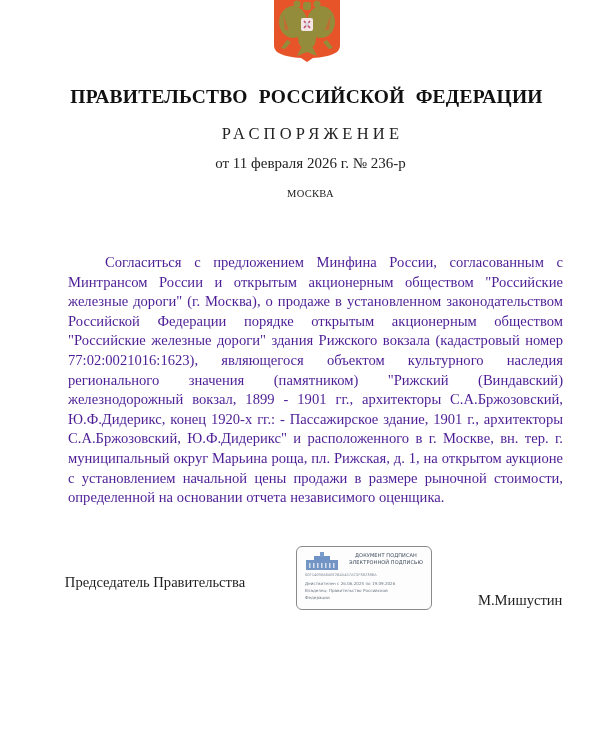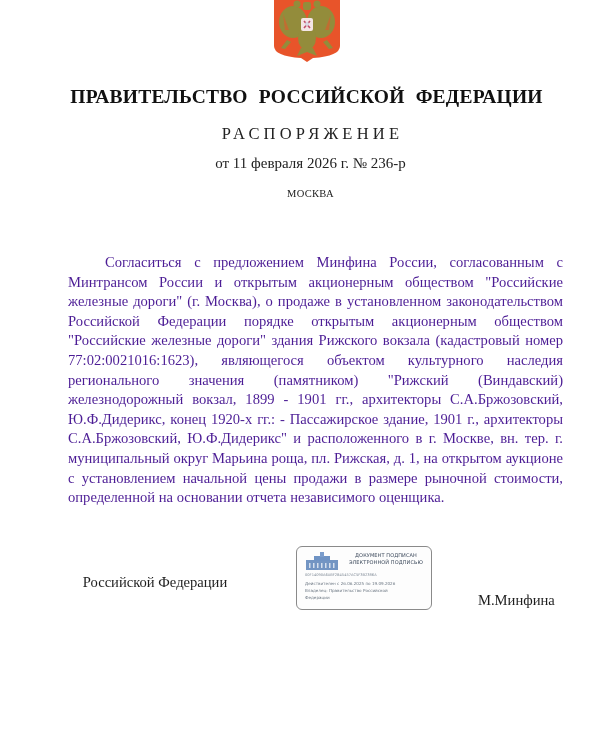--- a/index.html
+++ b/index.html
@@ -168,21 +168,21 @@
 </div>
 
 <h1 class="heading gov-title">ПРАВИТЕЛЬСТВО РОССИЙСКОЙ ФЕДЕРАЦИИ</h1>
 <div class="heading doc-type">РАСПОРЯЖЕНИЕ</div>
 <div class="heading doc-date">от 11 февраля 2026 г. № 236-р</div>
 <div class="heading doc-city">МОСКВА</div>
 
 <p class="body-text">Согласиться с предложением Минфина России, согласованным с Минтрансом России и открытым акционерным обществом "Российские железные дороги" (г. Москва), о продаже в установленном законодательством Российской Федерации порядке открытым акционерным обществом "Российские железные дороги" здания Рижского вокзала (кадастровый номер 77:02:0021016:1623), являющегося объектом культурного наследия регионального значения (памятником) "Рижский (Виндавский) железнодорожный вокзал, 1899 - 1901 гг., архитекторы С.А.Бржозовский, Ю.Ф.Дидерикс, конец 1920-х гг.: - Пассажирское здание, 1901 г., архитекторы С.А.Бржозовский, Ю.Ф.Дидерикс" и расположенного в г. Москве, вн. тер. г. муниципальный округ Марьина роща, пл. Рижская, д. 1, на открытом аукционе с установлением начальной цены продажи в размере рыночной стоимости, определенной на основании отчета независимого оценщика.</p>
 
 <div class="signer-title">
-  <span>Российской Федерации</span>
+  <span>Председатель Правительства</span>
 </div>
 
 <div class="stamp">
   <svg class="stamp-logo" viewBox="0 0 32 18">
     <rect x="0" y="8" width="32" height="10" fill="#5b82b8" opacity="0.85"></rect>
     <rect x="8" y="4" width="16" height="5" fill="#6f93c4"></rect>
     <rect x="14" y="0" width="4" height="5" fill="#7b9dcc"></rect>
     <g fill="#ffffff" opacity="0.7">
       <rect x="3" y="11" width="1.5" height="5"></rect>
       <rect x="7" y="11" width="1.5" height="5"></rect>
@@ -196,13 +196,13 @@
   <div class="stamp-title">
     <span>ДОКУМЕНТ ПОДПИСАН</span>
     <span>ЭЛЕКТРОННОЙ ПОДПИСЬЮ</span>
   </div>
   <div class="stamp-cert">00F14090A6ABF2B45457AC5F3B2386A</div>
   <div class="stamp-line stamp-valid">Действителен с 26.06.2025 по 19.09.2026</div>
   <div class="stamp-line stamp-owner">Владелец: Правительство Российской</div>
   <div class="stamp-line stamp-owner2">Федерации</div>
 </div>
 
-<div class="signer-name">М.Минфина</div>
+<div class="signer-name">М.Мишустин</div>
 
 </body></html>

